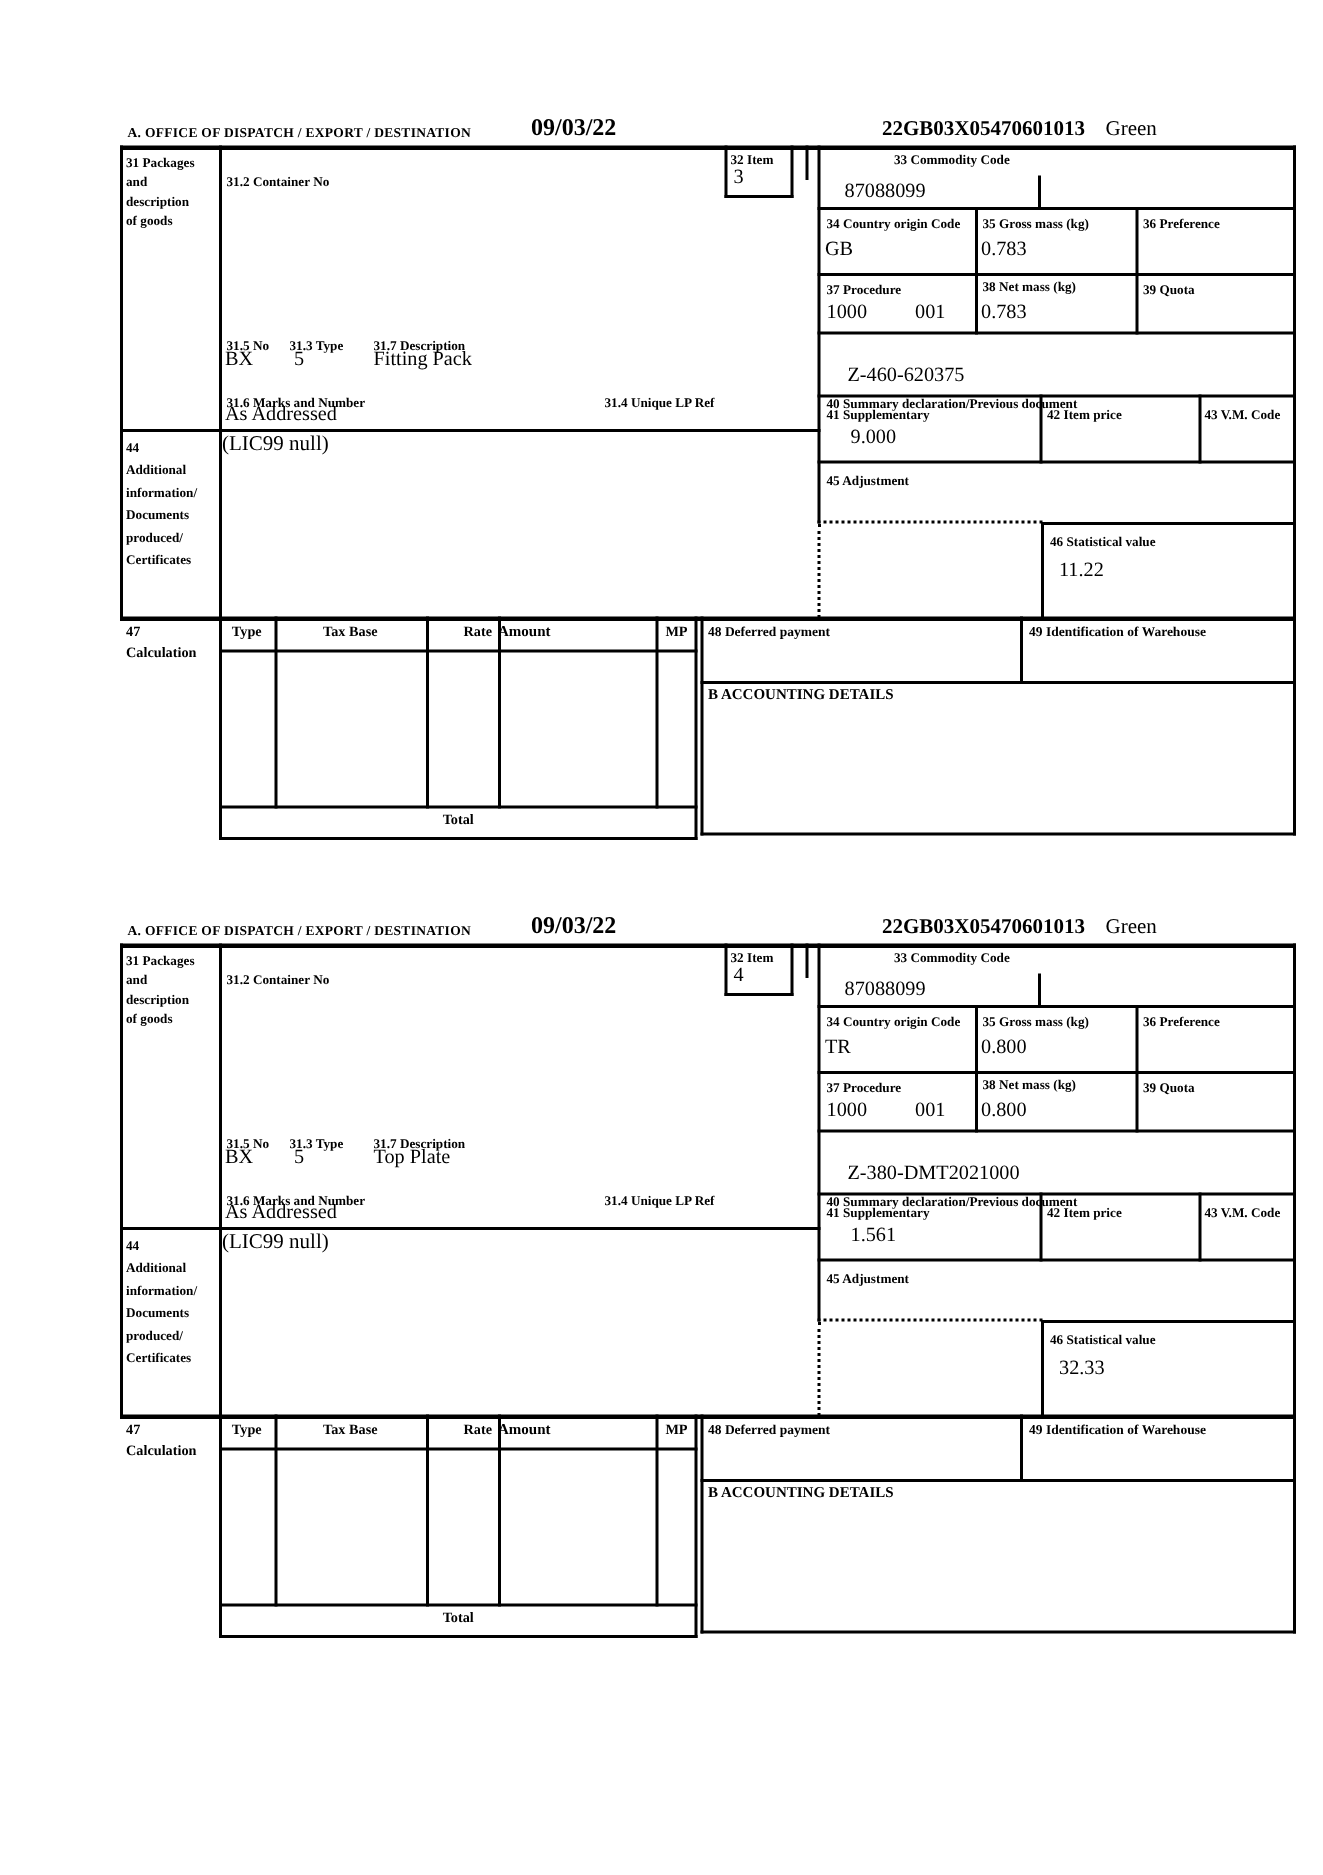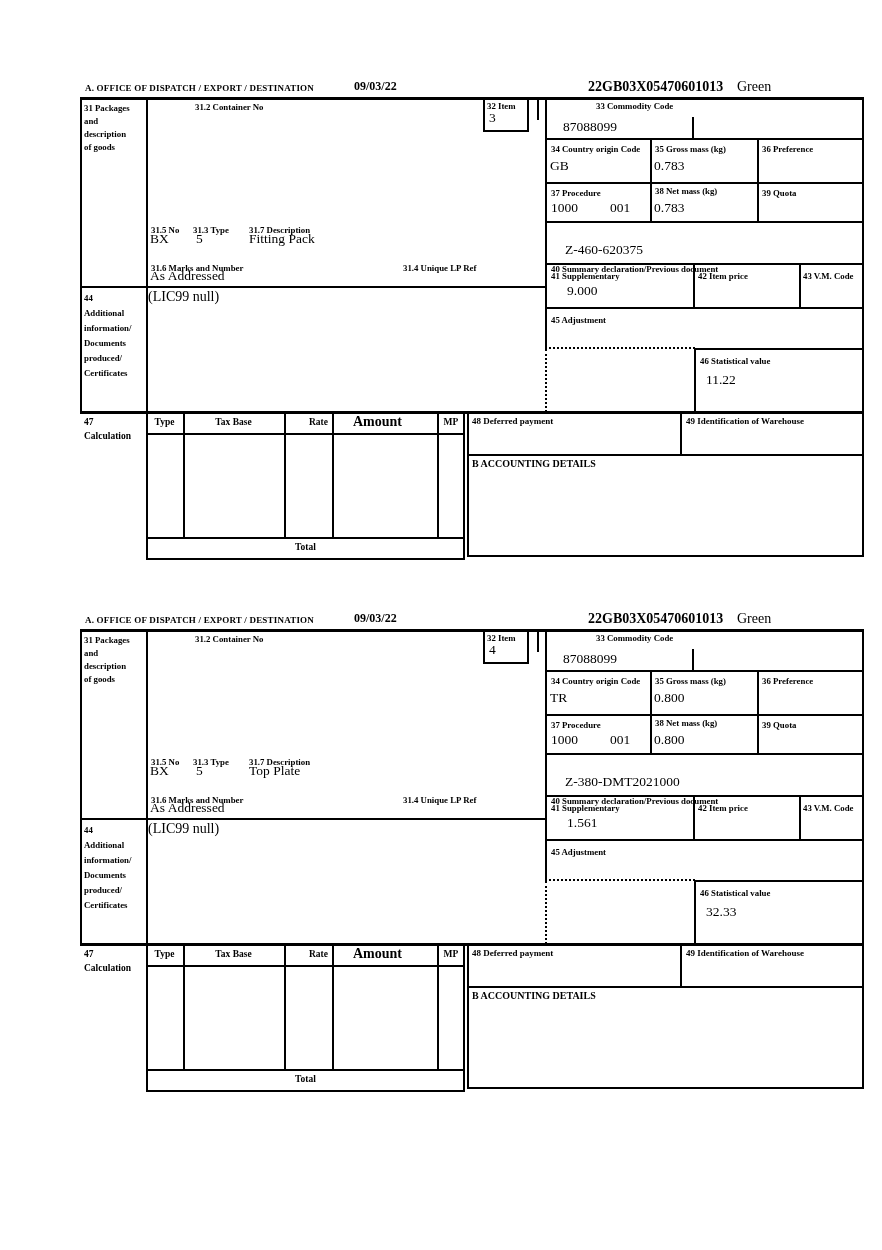--- a/index.html
+++ b/index.html
@@ -8,21 +8,21 @@
   .sec{position:absolute;left:0;width:882px;height:505px;}
   #sec0{top:78px;} #sec1{top:610px;}
   .ln{position:absolute;background:#000;}
   .dot-h{position:absolute;height:0;border-top:2px dotted #000;}
   .dot-v{position:absolute;width:0;border-left:2px dotted #000;}
   .l{position:absolute;font-weight:bold;font-size:8.8px;white-space:nowrap;line-height:10px;}
   .v{position:absolute;font-size:13.5px;white-space:nowrap;line-height:14px;}
   .pre{white-space:pre-line;}
   
   .p-office{left:85px;top:5px;font-size:9px;letter-spacing:.2px;}
-  .p-date{left:354px;top:1px;font-size:12px;font-weight:bold;}
+  .p-date{left:354px;top:1px;font-size:16px;font-weight:bold;}
   .p-mrn{left:588px;top:2px;font-size:14px;font-weight:bold;}
   .p-routing{left:737px;top:2px;font-size:14px;font-weight:normal;}
   
   .h-top{left:80px;top:19px;width:784px;height:3px;}
   .h-32{left:483px;top:52px;width:46px;height:2px;}
   .h-33{left:545px;top:60px;width:319px;height:2px;}
   .h-34{left:545px;top:104px;width:319px;height:2px;}
   .h-37{left:545px;top:143px;width:319px;height:2px;}
   .h-40{left:545px;top:185px;width:319px;height:2px;}
   .h-41{left:545px;top:229px;width:319px;height:2px;}
@@ -54,21 +54,21 @@
   .v-t1{left:183px;top:333px;width:2px;height:128px;}
   .v-t2{left:284px;top:333px;width:2px;height:128px;}
   .v-t3{left:332px;top:333px;width:2px;height:128px;}
   .v-t4{left:437px;top:333px;width:2px;height:128px;}
   .v-t5{left:463px;top:333px;width:2px;height:149px;}
   .v-48l{left:467px;top:333px;width:2px;height:146px;}
   .v-4849{left:680px;top:333px;width:2px;height:45px;}
   .v-rb{left:862px;top:333px;width:2px;height:146px;}
   
   .p-31{left:84px;top:24px;line-height:13px;}
-  .p-312{left:151px;top:24px;margin-left:44px;}
+  .p-312{left:151px;top:38px;}
   .p-32{left:487px;top:23px;}
   .p-33{left:551px;top:23px;margin-left:45px;}
   .p-34{left:551px;top:66px;}
   .p-35{left:655px;top:66px;}
   .p-36{left:762px;top:66px;}
   .p-37{left:551px;top:110px;}
   .p-38{left:655px;top:108px;}
   .p-39{left:762px;top:110px;}
   .p-40{left:551px;top:151px;margin-top:35px;}
   .p-41{left:551px;top:193px;}
@@ -83,21 +83,21 @@
   .p-315{left:151px;top:147px;}
   .p-313{left:193px;top:147px;}
   .p-317{left:249px;top:147px;}
   .p-316{left:151px;top:185px;}
   .p-314{left:403px;top:185px;}
   .p-acct{left:472px;top:381px;font-size:10px;}
   .p-tot{left:146px;top:464px;width:319px;text-align:center;font-size:9.5px;}
   .p-th0{left:148px;top:339px;width:33px;text-align:center;font-size:9.5px;}
   .p-th1{left:185px;top:339px;width:97px;text-align:center;font-size:9.5px;}
   .p-th2{left:286px;top:339px;width:42px;text-align:right;font-size:9.5px;}
-  .p-th3{left:316px;top:339px;width:86px;text-align:right;font-size:14px;}
+  .p-th3{left:332px;top:339px;width:86px;text-align:left;font-size:10px;}
   .p-th4{left:439px;top:339px;width:24px;text-align:center;font-size:9.5px;}
   
   .p-itemv{left:489px;top:33px;}
   .p-commv{left:563px;top:42px;}
   .p-cov{left:550px;top:81px;}
   .p-gmv{left:654px;top:81px;}
   .p-prv{left:551px;top:123px;font-family:Liberation Serif, serif;}
   .p-pr2v{left:610px;top:123px;}
   .p-nmv{left:654px;top:123px;}
   .p-sdv{left:565px;top:165px;}

